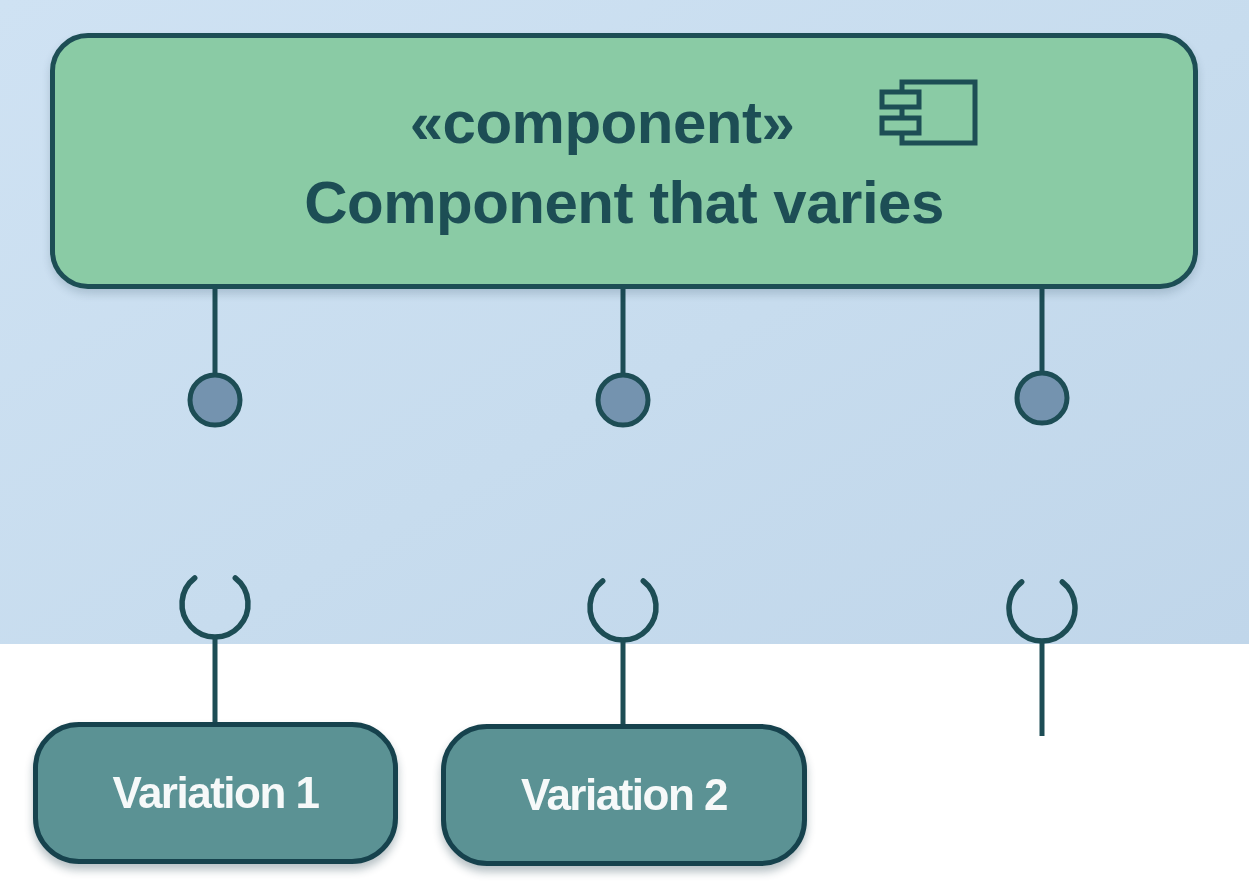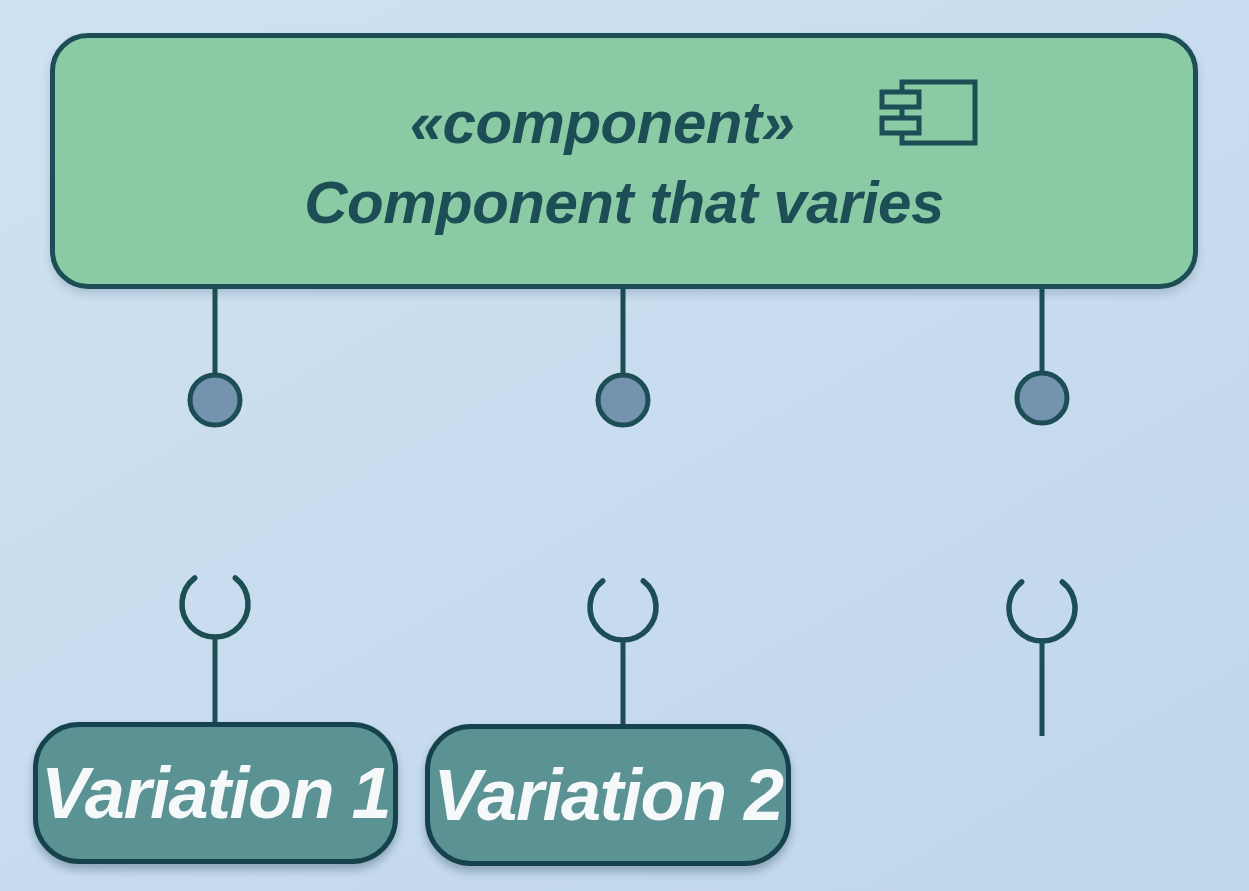--- a/index.html
+++ b/index.html
@@ -15,23 +15,22 @@
     --variation-text: #f6f9f9;
   }
   * { margin: 0; padding: 0; box-sizing: border-box; }
   html, body {
     width: 1249px; height: 891px;
     overflow: hidden;
     font-family: "Liberation Sans", "DejaVu Sans", sans-serif;
   }
   .canvas {
     position: relative;
-    width: 1249px; height: 891px;
+    width: 1249px; height: 644px;
     background: linear-gradient(150deg, var(--background-light) 0%, var(--background) 55%, #c0d6ea 100%);
-    font-style: italic;
   }
   svg.connector-layer {
     position: absolute; left: 0; top: 0;
     width: 1249px; height: 891px;
     z-index: 1;
   }
   .conn-line {
     stroke: var(--connector-stroke);
     stroke-width: 5;
     fill: none;
@@ -92,27 +91,27 @@
     border: 5px solid var(--variation-border);
     border-radius: 46px;
     z-index: 2;
     display: flex;
     justify-content: center;
     align-items: center;
     box-shadow: 0 6px 8px rgba(18, 50, 62, 0.3);
   }
   .variation span {
     color: var(--variation-text);
-    font-size: 72px;
+    font-size: 44px;
     font-weight: bold;
     letter-spacing: -1.5px;
     white-space: nowrap;
   }
   .v1 { left: 33px;  top: 722px; width: 365px; height: 142px; }
-  .v2 { left: 425px; top: 724px; width: 366px; height: 142px; }
+  .v2 { left: 441px; top: 724px; width: 366px; height: 142px; }
   .v3 { left: 852px; top: 731px; width: 362px; height: 142px; }
 </style>
 </head>
 <body>
 
 <div class="canvas">
 
   <svg class="connector-layer" viewBox="0 0 1249 891" aria-hidden="true">
     <g>
       <line class="conn-line" x1="215" y1="286" x2="215" y2="377"></line>

